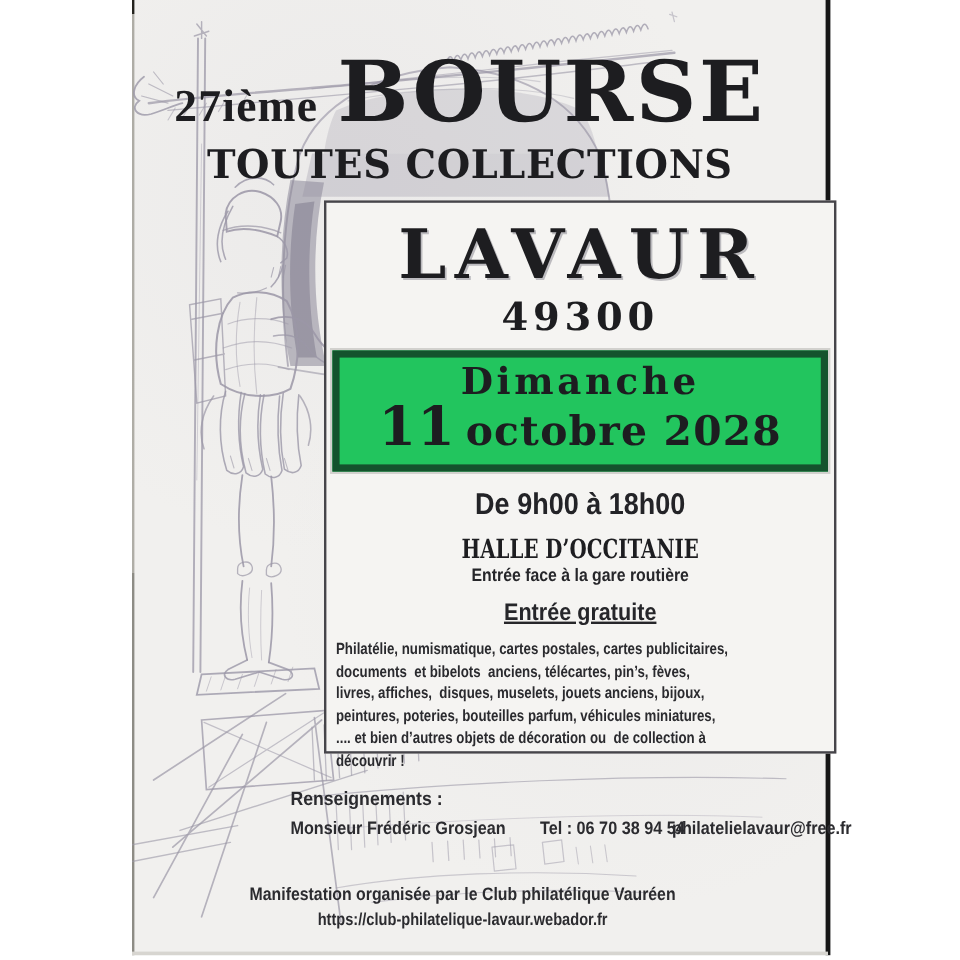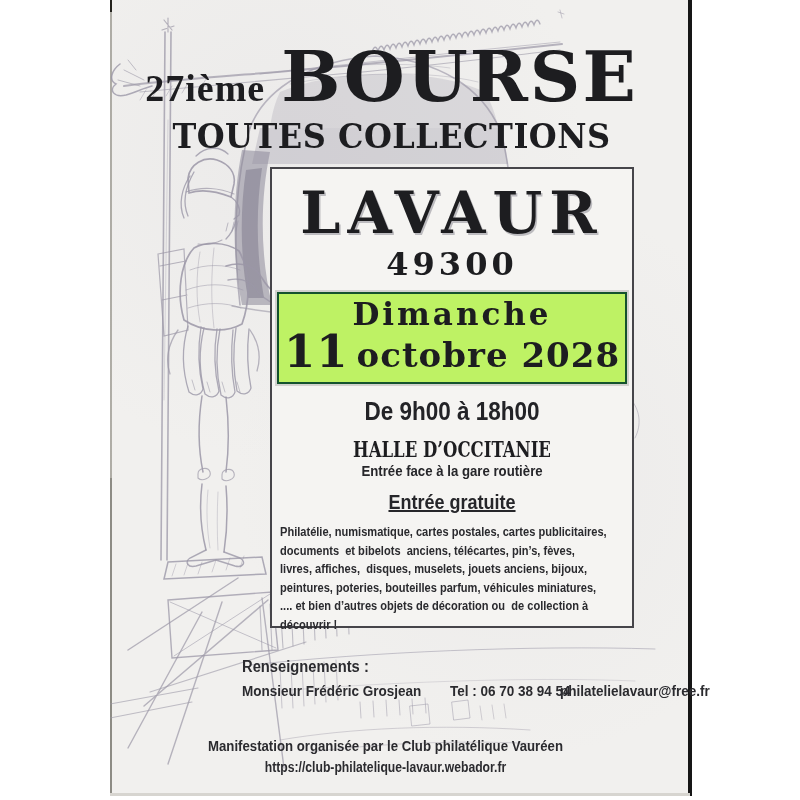--- a/index.html
+++ b/index.html
@@ -19,27 +19,27 @@
   .ink{color:#1d1d20;}
   .serif{font-family:"DejaVu Serif","Liberation Serif",serif;font-weight:bold;}
 
   .title-row{position:absolute;top:42px;left:0;width:100%;z-index:2;display:flex;
              justify-content:center;align-items:baseline;gap:16px;transform:translateX(-9px);}
   .edition{font-size:38px;letter-spacing:1px;font-family:Liberation Serif, serif;}
   .big-title{font-size:70px;letter-spacing:2px;line-height:1;text-align:center;}
   .subtitle{position:absolute;top:117px;left:0;width:100%;z-index:2;text-align:center;
             font-size:33px;letter-spacing:.5px;transform:translateX(-9px) scaleX(.97);}
 
-  .main-box{position:absolute;left:160px;top:167px;width:364px;height:461px;z-index:3;
+  .main-box{position:absolute;left:160px;top:167px;width:427px;height:461px;z-index:3;
             background:#f5f4f2;border:2px solid #46454a;box-sizing:border-box;text-align:center;}
   .city{margin-top:14px;font-size:57px;line-height:60px;letter-spacing:7px;
         text-shadow:1.5px 1.5px 0 rgba(120,118,128,.45);}
   .postal{margin-top:2px;font-size:32px;line-height:38px;letter-spacing:4px;}
-  .date-box{margin:9px 5px 0 5px;border:2px solid #14532d;box-shadow:0 0 0 2px #d2d1ce;
-            background:#bef264;padding:3px 0 6px 0;}
+  .date-box{margin:9px 5px 0 5px;border:6px solid #14532d;box-shadow:0 0 0 2px #d2d1ce;
+            background:#22c55e;padding:3px 0 6px 0;}
   .day-name{font-size:31px;line-height:34px;letter-spacing:3px;}
   .date-line{font-size:34px;line-height:42px;letter-spacing:1px;}
   .date-day{font-size:45px;margin-right:8px;}
   .hours{margin-top:12px;font-size:25px;line-height:30px;transform:scaleX(.9);font-weight:bold;color:#232327;}
   .venue{margin-top:11px;font-size:22px;line-height:24px;transform:scaleX(.75);}
   .venue-note{margin-top:1px;font-size:15px;line-height:18px;font-weight:bold;transform:scaleX(.88);}
   .admission{margin-top:11px;font-size:20px;line-height:23px;font-weight:bold;
              text-decoration:underline;transform:scaleX(.9);}
   .items{margin:9px 0 0 8px;text-align:left;font-size:13.5px;line-height:18.6px;font-weight:bold;
          white-space:pre;transform:scaleX(.82);transform-origin:left top;color:#2a2a2e;}

